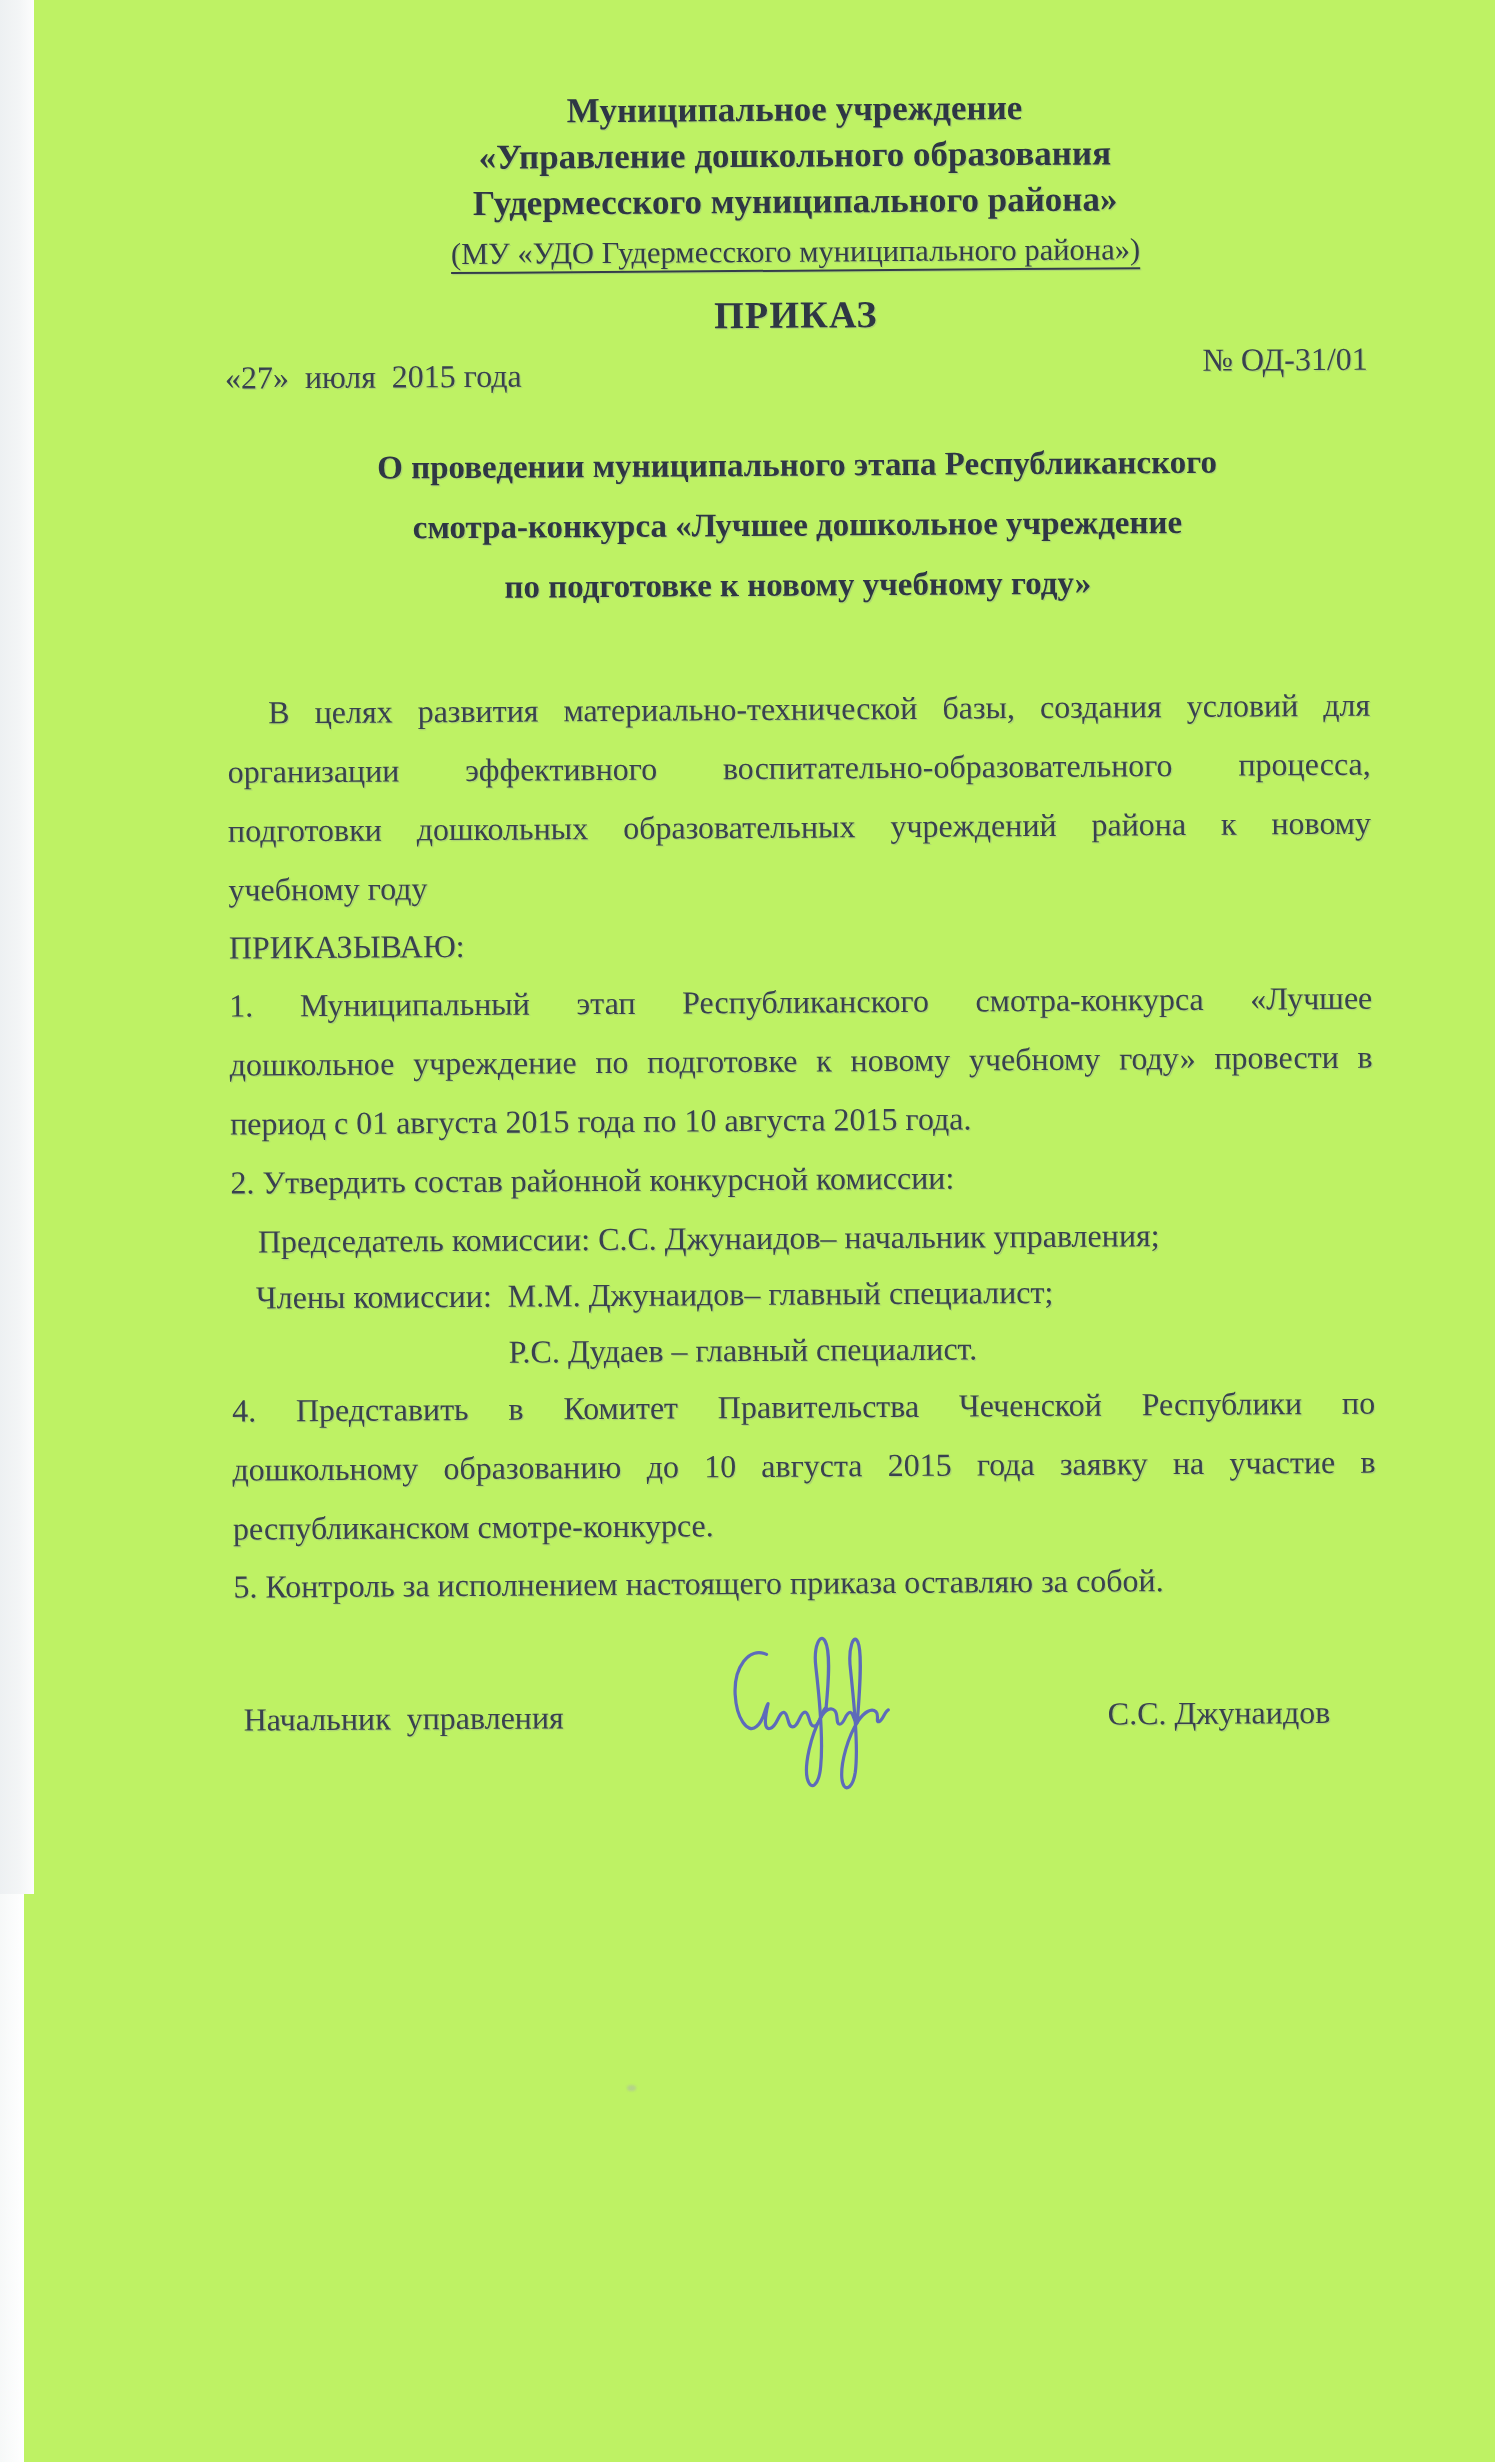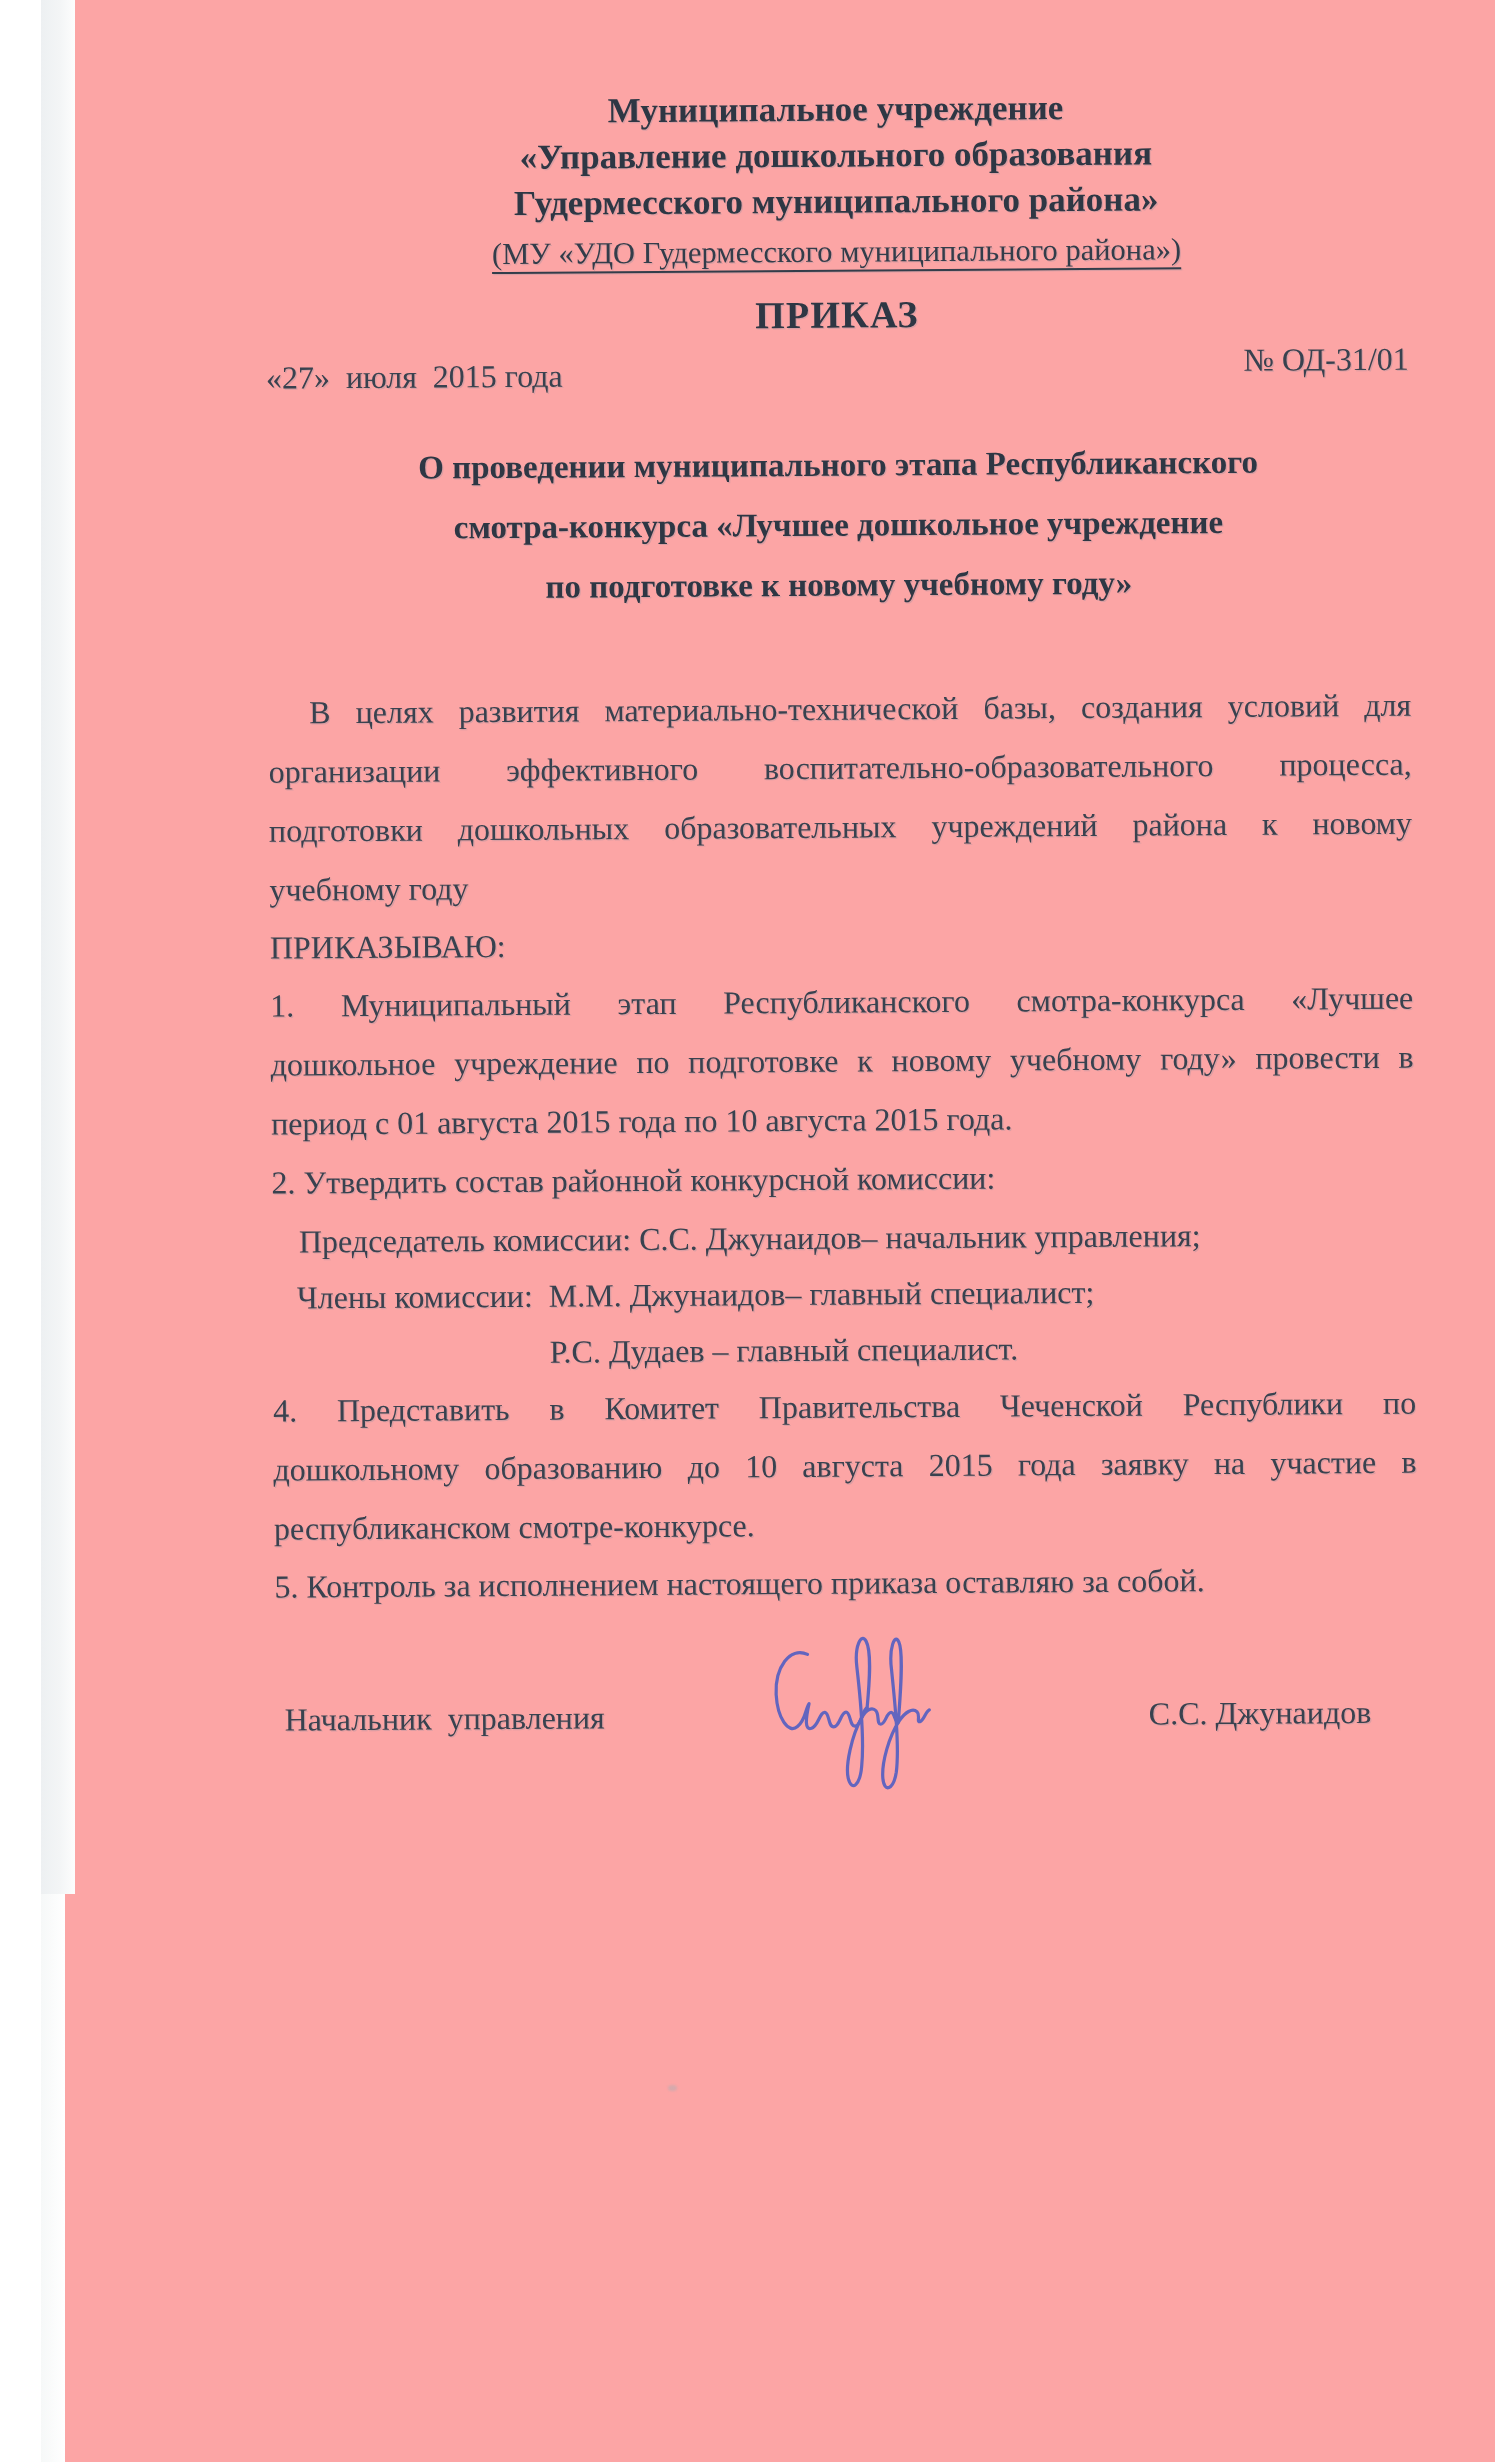--- a/index.html
+++ b/index.html
@@ -5,22 +5,21 @@
   html, body { margin: 0; padding: 0; }
   body {
     width: 1495px; height: 2462px;
     background: #ffffff;
     font-family: "Liberation Serif", "DejaVu Serif", serif;
     position: relative;
     overflow: hidden;
   }
   .page {
     position: absolute; inset: 0;
-    background: #fca5a5;
-    margin-left: 41px;
+    background: #bef264;
   }
   
   .scan-edge {
     position: absolute; left: 0; top: 0;
     width: 34px; height: 1894px;
     background: linear-gradient(90deg, #edf0f2 0%, #f3f5f6 55%, #fdfdfd 100%);
   }
   .scan-edge-lower {
     position: absolute; left: 0; top: 1894px;
     width: 23.5px; height: 569px;

